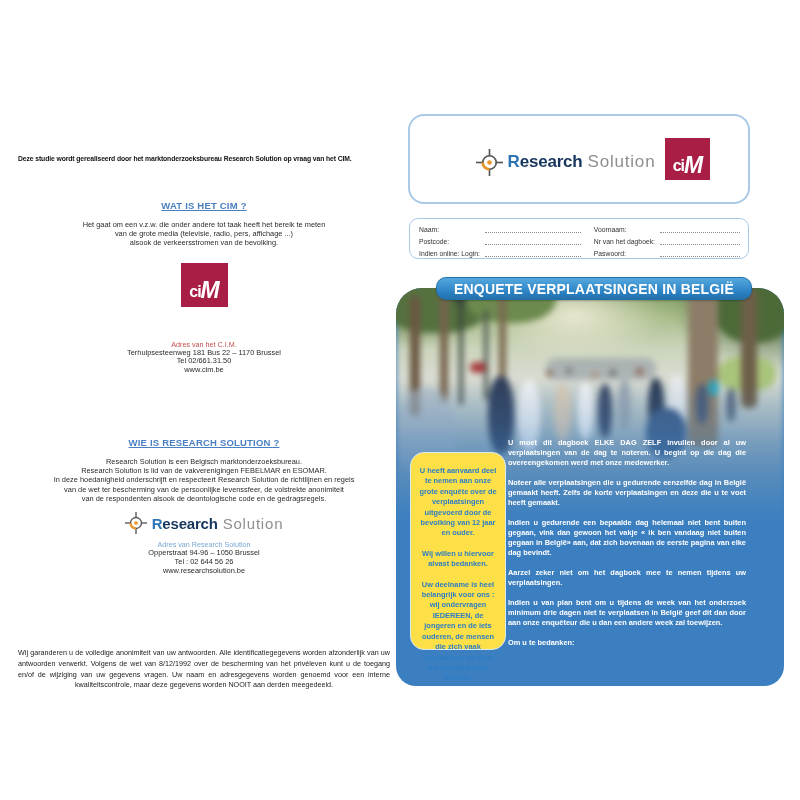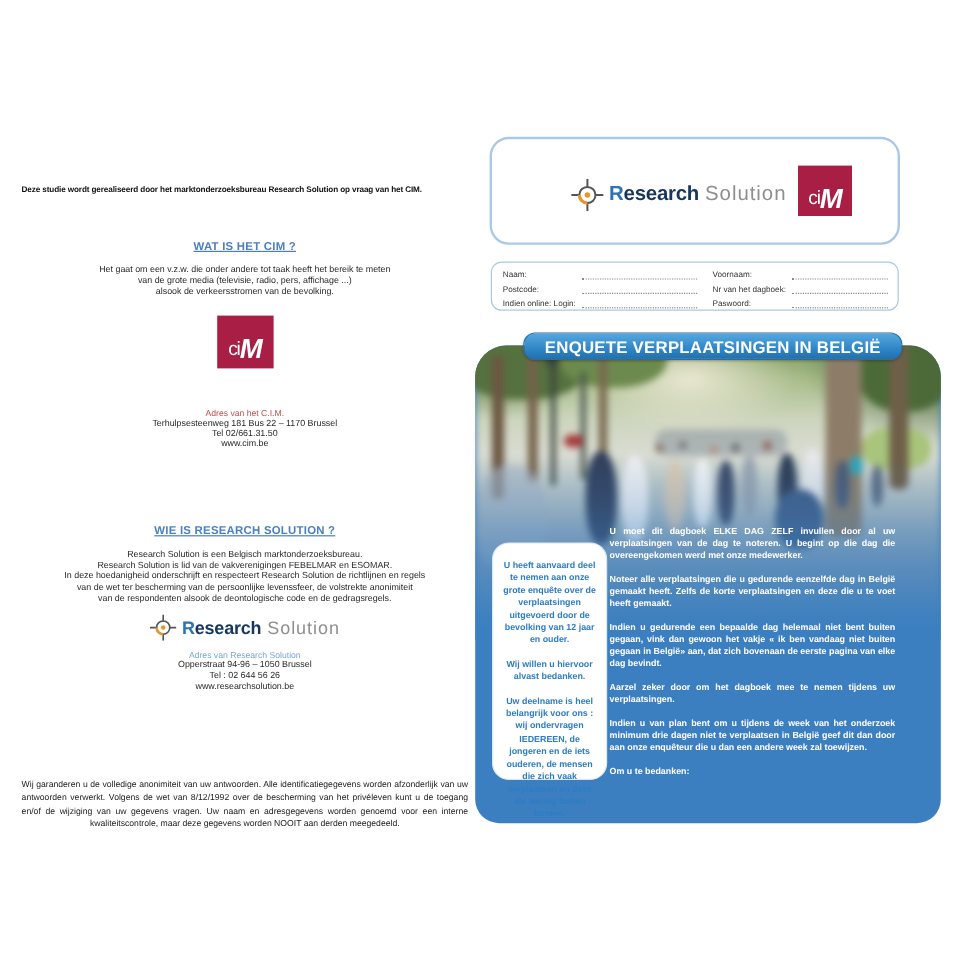--- a/index.html
+++ b/index.html
@@ -8,21 +8,21 @@
 
   
   .left-page{position:absolute;left:18px;top:155px;width:372px;color:#1a1a1a;}
   .intro{font-size:6.8px;font-weight:bold;letter-spacing:-0.1px;white-space:nowrap;color:#111;}
   .sec{text-align:center;}
   .sec-cim{margin-top:33px;}
   .sec-rs{margin-top:57px;}
   .sec-head{display:inline-block;color:#4a7fc1;font-weight:bold;text-decoration:underline;font-size:9.5px;letter-spacing:.2px;margin-bottom:9px;}
   .plines span{display:block;font-size:7.4px;line-height:9.2px;color:#2a2a2a;}
   .cim-sq{width:47px;height:44px;background:#a81e45;color:#fff;margin:15px auto 5px;display:flex;align-items:flex-end;justify-content:center;padding-bottom:7px;box-sizing:border-box;}
-  .cim-ci{font-size:16px;font-weight:normal;letter-spacing:-1px;line-height:1;}
+  .cim-ci{font-size:16px;font-weight:bold;letter-spacing:-1px;line-height:1;}
   .cim-m{font-size:23px;font-weight:bold;letter-spacing:-1px;line-height:.8;font-style:italic;}
   .addr-label{font-size:7.2px;margin-top:2px;}
   .addr-label.red{color:#c0504d;margin-top:33px;}
   .addr-label.blue{color:#7aa6d4;}
   .addr span{display:block;font-size:7.4px;line-height:8.8px;color:#2a2a2a;}
   .rs-logo{display:inline-flex;align-items:center;gap:5px;margin:9px auto 3px;}
   .rs-logo svg{display:block;}
   .rs-word{font-size:15px;font-weight:bold;color:#17365d;letter-spacing:-.2px;}
   .rs-word .r{color:#2e74b5;}
   .rs-sol{font-size:15px;font-weight:normal;color:#8f8f8f;letter-spacing:.8px;}
@@ -41,21 +41,21 @@
   .hero{position:absolute;top:176px;left:0;width:388px;height:398px;border-radius:26px 26px 20px 20px;background:#3b7fc0;overflow:hidden;z-index:1;}
   .scene{position:absolute;top:0;left:0;width:388px;height:235px;filter:blur(3px);
     background:
       radial-gradient(ellipse 130px 80px at 4% 2%, #4e6b3a 0%, rgba(78,107,58,0) 70%),
       radial-gradient(ellipse 150px 95px at 98% 6%, #3f5c33 0%, rgba(63,92,51,0) 72%),
       radial-gradient(ellipse 120px 60px at 46% 12%, #e9e7d2 0%, rgba(233,231,210,0) 75%),
       linear-gradient(180deg,#7c9960 0%,#a9bd8a 12%,#ccd5bd 26%,#d9dcd2 38%,#bac6c6 50%,#a0b2bc 64%,#8fa4b4 78%,#879dae 100%);}
   .b{position:absolute;border-radius:45%;}
   .fade{position:absolute;top:0;left:0;width:388px;height:245px;z-index:2;
     background:linear-gradient(180deg,rgba(59,127,192,0) 0%,rgba(59,127,192,0) 38%,rgba(59,127,192,.22) 55%,rgba(59,127,192,.62) 75%,rgba(59,127,192,.95) 92%,#3b7fc0 100%);}
-  .info-box{position:absolute;left:14px;top:164px;width:96px;height:198px;z-index:4;background:#ffffff;border:1px solid #d9e8f6;border-radius:14px;box-sizing:border-box;padding:13px 6px;color:#2d7dc5;text-align:center;font-size:7.4px;font-weight:bold;line-height:10.4px;}
+  .info-box{position:absolute;left:14px;top:164px;width:96px;height:198px;z-index:4;background:#fde047;border:1px solid #d9e8f6;border-radius:14px;box-sizing:border-box;padding:13px 6px;color:#2d7dc5;text-align:center;font-size:7.4px;font-weight:bold;line-height:10.4px;}
   .info-box p{margin:0 0 10px;}
   .info-box p:last-child{margin-bottom:0;}
   .body-col{position:absolute;left:112px;top:150px;width:238px;z-index:4;color:#fff;font-size:7.4px;font-weight:bold;line-height:10px;text-align:justify;}
   .body-col p{margin:0 0 10px;}
   .body-col .p6h{margin-bottom:0;}
 </style>
 </head>
 <body>
 
 <div class="canvas">
@@ -205,20 +205,20 @@
       <div class="info-box">
         <p>U heeft aanvaard deel te nemen aan onze grote enquête over de verplaatsingen uitgevoerd door de bevolking van 12 jaar en ouder.</p>
         <p>Wij willen u hiervoor alvast bedanken.</p>
         <p><span>Uw deelname is heel belangrijk voor ons : wij ondervragen </span><span style="font-weight:bold">IEDEREEN,</span><span> de jongeren en de iets ouderen, de mensen die zich vaak verplaatsen en deze die weinig buiten komen.</span></p>
       </div>
 
       <div class="body-col">
         <p><span>U moet dit dagboek </span><span>ELKE DAG ZELF</span><span> invullen door al uw verplaatsingen van de dag te noteren. U begint op die dag die overeengekomen werd met onze medewerker.</span></p>
         <p>Noteer alle verplaatsingen die u gedurende eenzelfde dag in België gemaakt heeft. Zelfs de korte verplaatsingen en deze die u te voet heeft gemaakt.</p>
         <p>Indien u gedurende een bepaalde dag helemaal niet bent buiten gegaan, vink dan gewoon het vakje « ik ben vandaag niet buiten gegaan in België» aan, dat zich bovenaan de eerste pagina van elke dag bevindt.</p>
-        <p>Aarzel zeker door om het dagboek mee te nemen tijdens uw verplaatsingen.</p>
+        <p>Aarzel zeker niet om het dagboek mee te nemen tijdens uw verplaatsingen.</p>
         <p>Indien u van plan bent om u tijdens de week van het onderzoek  minimum drie dagen niet te verplaatsen in België geef dit dan door aan onze enquêteur die u dan een andere week zal toewijzen.</p>
         <p class="p6h">Om u te bedanken:</p>
       </div>
     </div>
 
   </div>
 </div>
 
 </body></html>

